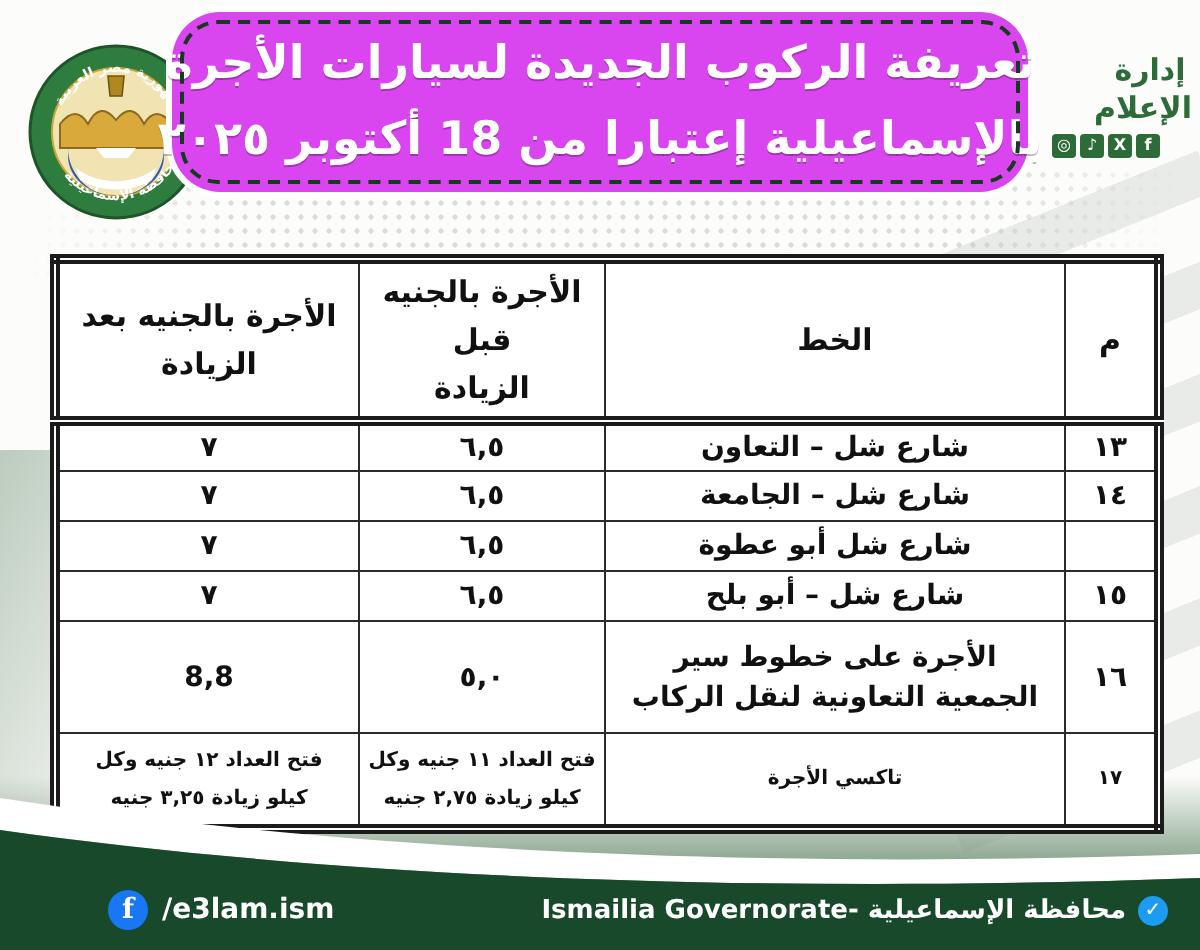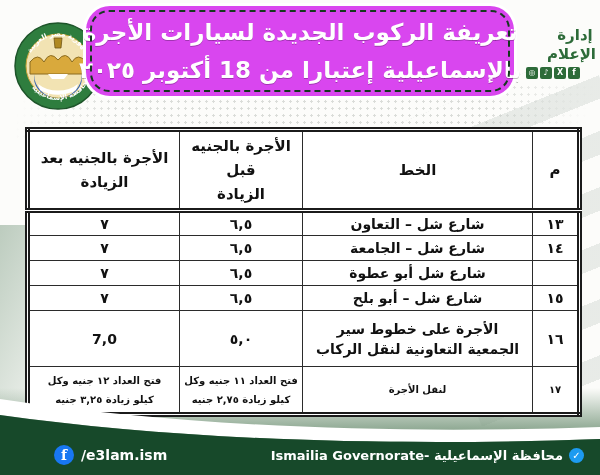--- a/index.html
+++ b/index.html
@@ -192,25 +192,25 @@
       <td>١٥</td>
       <td>شارع شل – أبو بلح</td>
       <td>٦,٥</td>
       <td>٧</td>
     </tr>
     <tr class="row-m">
       <td>١٦</td>
       <td>الأجرة على خطوط سير
 الجمعية التعاونية لنقل الركاب</td>
       <td>٥,٠</td>
-      <td>7,0</td>
+      <td>8,8</td>
     </tr>
     <tr class="row-l">
       <td>١٧</td>
-      <td>لنقل الأجرة</td>
+      <td>تاكسي الأجرة</td>
       <td>فتح العداد ١١ جنيه وكل
 كيلو زيادة ٢,٧٥ جنيه</td>
       <td>فتح العداد ١٢ جنيه وكل
 كيلو زيادة ٣,٢٥ جنيه</td>
     </tr>
   </tbody>
 </table>
 
 <div class="footer">
   <svg width="600" height="78" viewBox="0 0 600 78">

